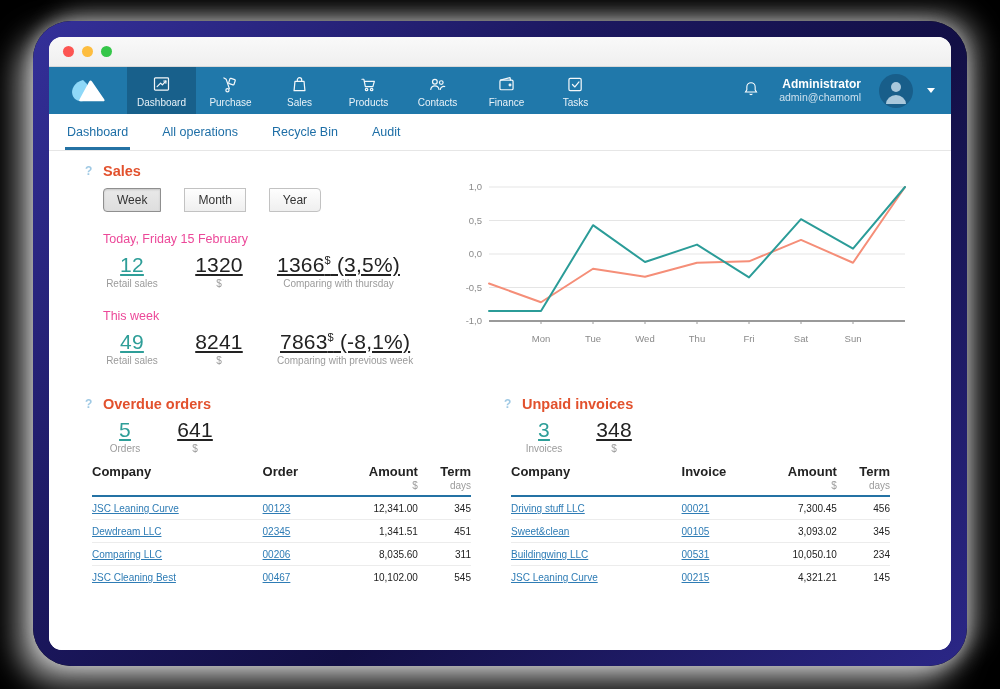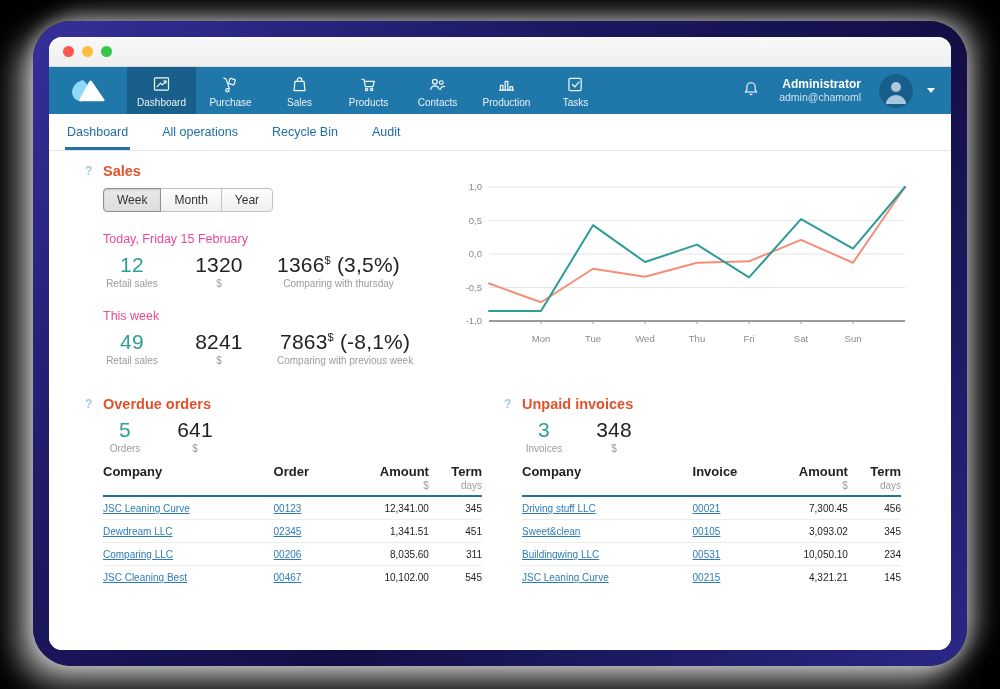--- a/index.html
+++ b/index.html
@@ -56,44 +56,44 @@
   }
   .subnav-item.active { font-weight: normal; }
   .subnav-item.active::after { content:""; position:absolute; left:0; right:0; bottom:0; height:3px; background:#2472a4; }
   
   .content { flex: 1; padding: 12px 30px 0; background: #fff; }
   .panel-head { display: flex; align-items: flex-start; }
   .help { width: 24px; flex: 0 0 24px; color: #9fc9e4; font-size: 12px; font-weight: bold; padding-left: 6px; cursor: pointer; margin-top: 1px; }
   .section-title { color: #e2512d; font-size: 14.5px; font-weight: bold; }
   .sales-row { display: flex; }
   .sales-left { width: 372px; flex: 0 0 372px; }
-  .btn-group { display: inline-flex; margin: 9px 0 0 24px; border-radius: 4px; }
+  .btn-group { display: inline-flex; margin: 9px 0 0 24px; border-radius: 4px; gap: 24px; }
   .btn {
     padding: 4px 13px; font-size: 12px; color: #333; border: 1px solid #c2c2c2;
     background: linear-gradient(#fefefe,#efefef); cursor: pointer; margin-left: -1px;
   }
   .btn:first-child { border-radius: 4px 0 0 4px; margin-left: 0; }
   .btn:last-child { border-radius: 0 4px 4px 0; }
   .btn.active { background: linear-gradient(#e9e9e9,#dedede); border-color: #8f8f8f; box-shadow: inset 0 1px 2px rgba(0,0,0,.15); z-index: 1; position: relative; }
   .stat-heading { font-size: 12.5px; color: #ec4899; margin: 20px 0 7px 24px; }
   .stat-row { display: flex; margin-left: 24px; align-items: flex-start; }
   .stat { text-align: center; margin-right: 22px; }
   .stat.first { min-width: 58px; }
   .stat.second { min-width: 72px; }
-  .stat-value { font-size: 21px; color: #222; letter-spacing: .2px; }
+  .stat-value { font-size: 21px; color: #222; letter-spacing: .2px; text-decoration: underline; }
   .stat-value.teal { color: #2e9e98; }
   .stat-value sup { font-size: 11px; }
   .stat-label { font-size: 10px; color: #9b9b9b; margin-top: 1px; white-space: nowrap; }
   .chart-wrap { flex: 1; padding-top: 8px; }
   
   .tables-row { display: flex; gap: 16px; margin-top: 30px; }
   .panel { width: 403px; flex: 0 0 403px; }
   .mini-stats { display: flex; margin: 6px 0 0 24px; }
   .mini-stats .stat { margin-right: 26px; min-width: 44px; }
-  table { width: calc(100% - 24px); margin: 10px 0 0 24px; border-collapse: collapse; }
+  table { width: calc(100% - 24px); margin: 10px 0 0 13px; border-collapse: collapse; }
   thead th { text-align: left; font-size: 13px; color: #222; padding: 0 0 2px; border-bottom: 2px solid #2472a4; vertical-align: top; }
   th .sub { display: block; font-weight: normal; font-size: 10px; color: #9b9b9b; min-height: 13px; margin-top: 1px; }
   th.num, td.num { text-align: right; }
   tbody td { font-size: 10px; color: #222; padding: 6px 0 5px; border-bottom: 1px solid #ececec; }
   tbody tr:last-child td { border-bottom: none; }
   tbody a { color: #2e7cb5; text-decoration: underline; cursor: pointer; }
 </style>
 </head>
 <body>
 
@@ -149,26 +149,25 @@
         <svg viewBox="0 0 24 24">
           <circle cx="9" cy="8.8" r="2.7"></circle>
           <path d="M4.3 17.5 a4.8 4.8 0 0 1 9.4 0"></path>
           <circle cx="16.3" cy="9.8" r="2.1"></circle>
           <path d="M15.2 17.5 a3.9 3.9 0 0 1 5 -3.2"></path>
         </svg>
         <span class="nav-label">Contacts</span>
       </div>
       <div class="nav-item">
         <svg viewBox="0 0 24 24">
-          <path d="M5 18.5 v-5.5 h3 v5.5"></path>
-          <path d="M10.5 18.5 v-10 h3 v10"></path>
-          <path d="M16 18.5 v-4 h3 v4"></path>
-          <path d="M4 18.5 h16"></path>
-        </svg>
-        <span class="nav-label">Production</span>
+          <rect x="4.5" y="7" width="15" height="11" rx="1.5"></rect>
+          <path d="M5 7 L16 4.2 L16.6 7"></path>
+          <circle cx="16" cy="12.5" r="1"></circle>
+        </svg>
+        <span class="nav-label">Finance</span>
       </div>
       <div class="nav-item">
         <svg viewBox="0 0 24 24">
           <rect x="4.5" y="5" width="14" height="14" rx="1.5"></rect>
           <polyline points="8.5,12 11.3,14.8 16,9"></polyline>
         </svg>
         <span class="nav-label">Tasks</span>
       </div>
 
       <div class="nav-right">

